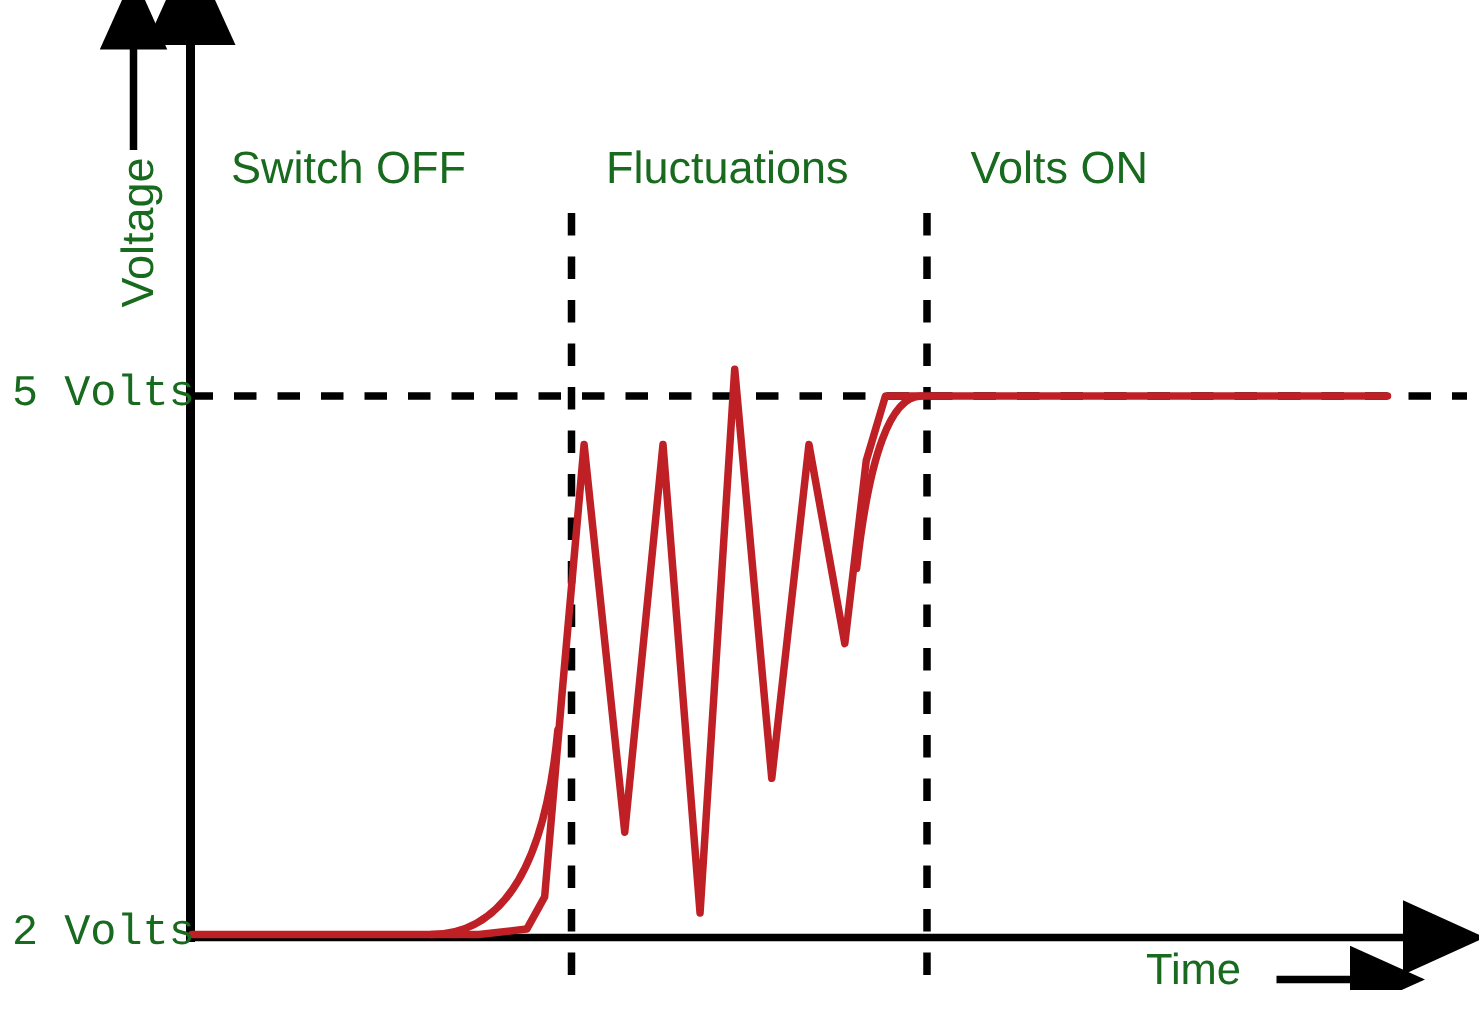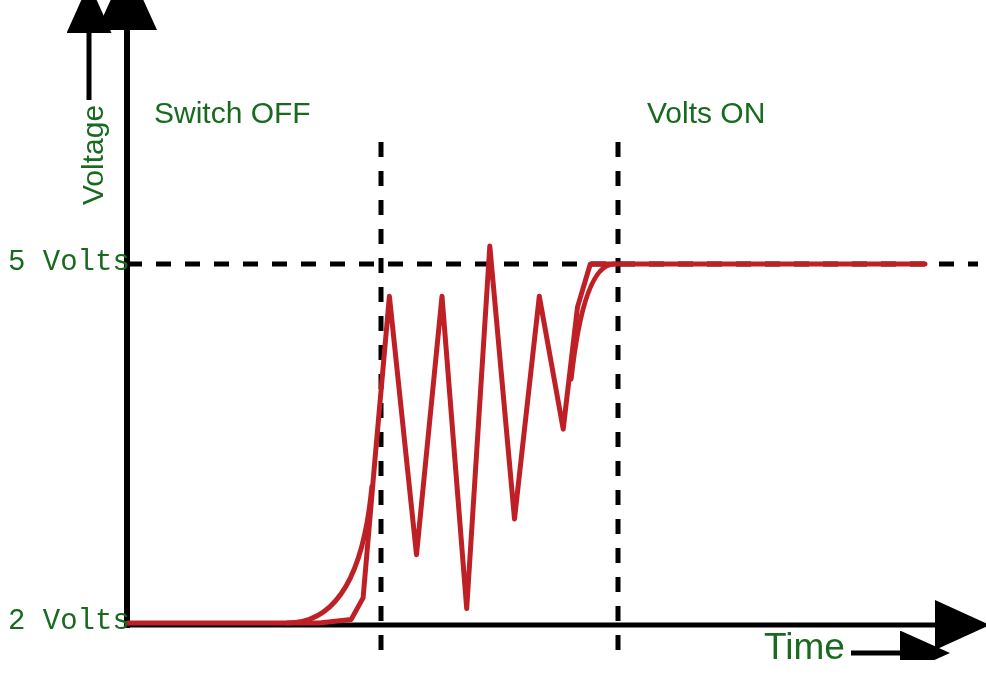--- a/index.html
+++ b/index.html
@@ -36,21 +36,21 @@
   .phase-label {
     font-size: 30px;
     line-height: 30px;
   }
   .axis-value-label {
     font-size: 29px;
     line-height: 29px;
     font-family: Liberation Mono, monospace;
   }
   .time-label {
-    font-size: 37px;
+    font-size: 29px;
     line-height: 30px;
   }
   .voltage-label {
     font-size: 30px;
     line-height: 30px;
     transform: rotate(-90deg);
     transform-origin: left top;
   }
   #lbl-switch-off { left: 154px; top: 98px; }
   #lbl-fluctuations { left: 404px; top: 98px; }
@@ -89,20 +89,21 @@
 
     <line x1="618" y1="142" x2="618" y2="657" stroke="#000000" stroke-width="5" stroke-dasharray="15 14"></line>
 
     <path id="signal-path" fill="none" stroke="#be2026" stroke-width="5" stroke-linecap="round" stroke-linejoin="round" d="M128.0,623.0 L319.3,623.0 L351.2,619.4 L363.1,597.9 L375.1,457.9 L389.4,296.3 L416.5,554.8 L442.0,296.3 L466.7,608.6 L489.8,246.1 L514.5,518.9 L539.3,296.3 L563.2,429.1 L577.5,307.1 L590.3,264.0 L925.0,264.0"></path>
   <path d="M287.4,623.0 Q359.1,623.0 371.9,486.6" fill="none" stroke="#be2026" stroke-width="5" stroke-linecap="round"></path>
       <path d="M571.1,378.9 Q583.9,264.0 614.2,264.0" fill="none" stroke="#be2026" stroke-width="5" stroke-linecap="round"></path>
     </svg>
 
   <div class="lbl phase-label" id="lbl-switch-off">Switch OFF</div>
 
+  <div class="lbl phase-label" id="lbl-fluctuations">Fluctuations</div>
 
   <div class="lbl phase-label" id="lbl-switch-on">Volts ON</div>
 
   <div class="lbl axis-value-label" id="lbl-5v">5 Volts</div>
 
   <div class="lbl axis-value-label" id="lbl-0v">2 Volts</div>
 
   <div class="lbl time-label" id="lbl-time">Time</div>
 
   <div class="lbl voltage-label" id="lbl-voltage">Voltage</div>

